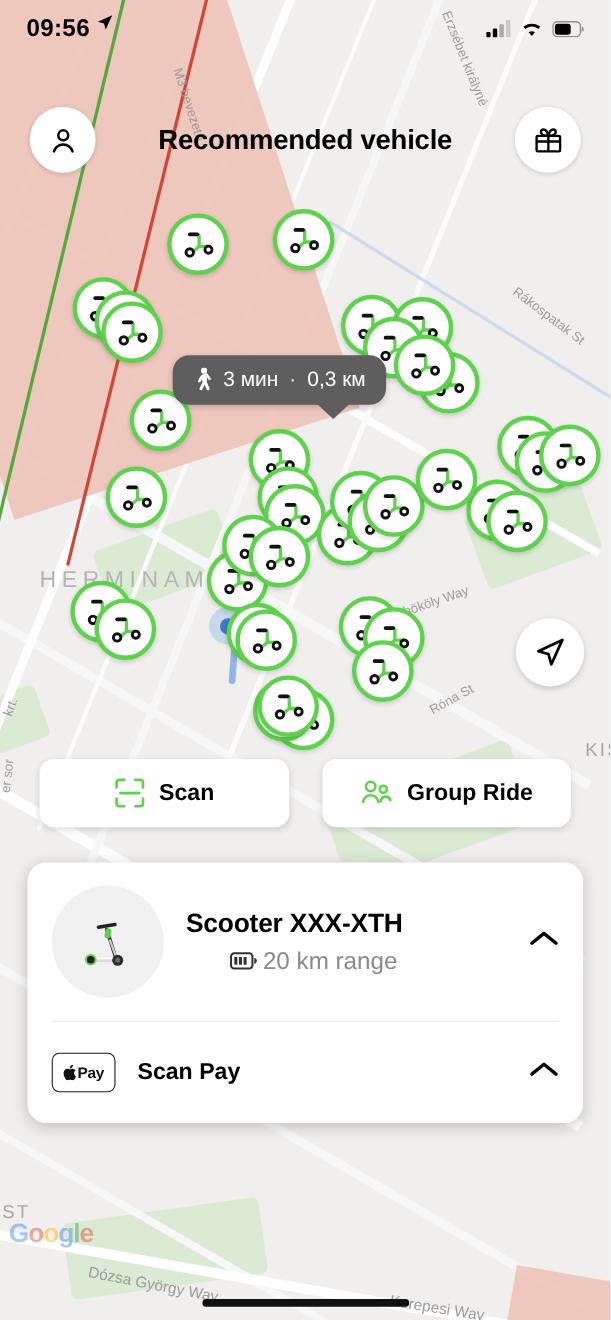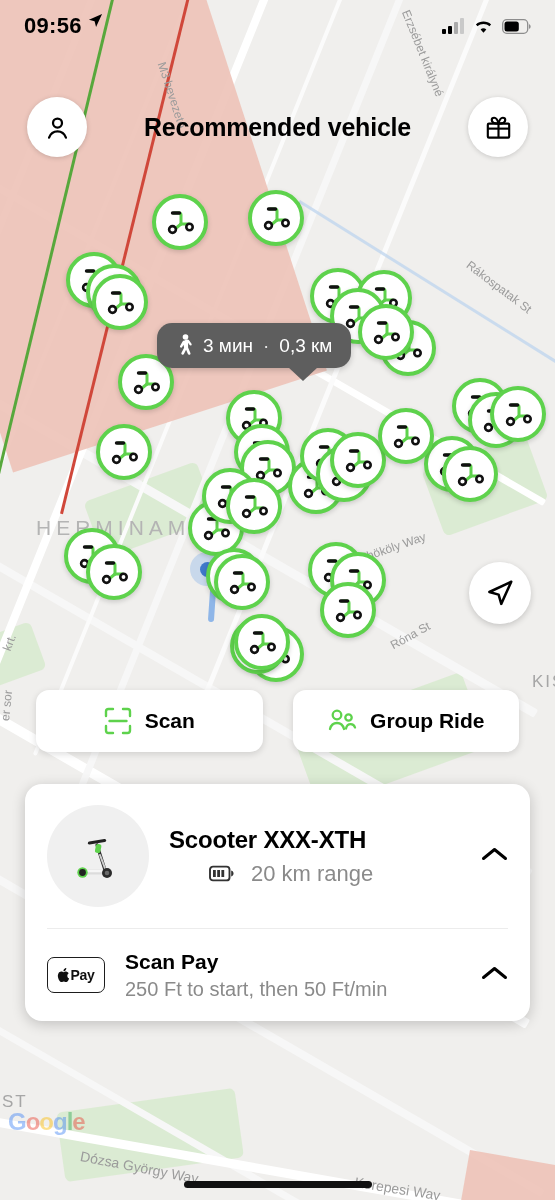--- a/index.html
+++ b/index.html
@@ -147,21 +147,21 @@
     display:flex; align-items:center; padding:0 22px;
     position:relative;
   }
   #vehicle-row { height:144px; gap:20px; }
   .veh-thumb {
     width:102px; height:102px; border-radius:50%; background:#f0f0f0;
     display:flex; align-items:center; justify-content:center; flex:0 0 auto;
   }
   .veh-info { flex:1; display:flex; flex-direction:column; gap:7px; }
   .veh-name { font-size:24px; font-weight:700; color:#000; letter-spacing:-.2px; }
-  .veh-range-line { display:flex; align-items:center; gap:16px;padding-left:40px; }
+  .veh-range-line { display:flex; align-items:center; gap:4px;padding-left:40px; }
   .veh-range { font-size:22px; color:#8a8a8a; }
 
   .divider { height:1px; background:#ececec; margin:0 22px; }
 
   #payment-row { height:92px; gap:20px; }
   .pay-badge {
     width:58px; height:36px; border:1.6px solid #1d1d1d; border-radius:7px;
     display:flex; align-items:center; justify-content:center; gap:1px;
     flex:0 0 auto; background:#fff;
   }
@@ -772,21 +772,20 @@
 
     <div class="card-row" id="payment-row">
       <div class="pay-badge">
         <svg width="12" height="14" viewBox="0 0 12 14" fill="#111">
           <path d="M8.6 2.3c.5-.6.8-1.4.7-2.3-.7 0-1.6.5-2.1 1.1-.5.5-.9 1.4-.7 2.2.8.1 1.6-.4 2.1-1zM9.3 3.6c-1.2-.1-2.2.6-2.7.6-.6 0-1.4-.6-2.3-.6-1.2 0-2.3.7-2.9 1.8-1.2 2.1-.3 5.3.9 7 .6.8 1.3 1.8 2.2 1.7.9 0 1.2-.5 2.3-.5s1.3.5 2.3.5c.9 0 1.5-.8 2.1-1.7.7-1 .9-1.9.9-2-.1 0-1.8-.7-1.8-2.7 0-1.7 1.3-2.4 1.4-2.5-.8-1.1-2-1.3-2.4-1.6z"></path>
         </svg>
         <span class="pay-text">Pay</span>
       </div>
       <div class="pay-info">
         <div class="pay-title">Scan Pay</div>
-        <div class="pay-sub">250 Ft to start, then 50 Ft/min</div>
       </div>
       <div class="chev">
         <svg width="27" height="17" viewBox="0 0 27 17" fill="none" stroke="#000" stroke-width="3" stroke-linecap="round" stroke-linejoin="round">
           <path d="M2.5 12.5 13.5 3.5 24.5 12.5"></path>
         </svg>
       </div>
     </div>
 
   </div>
 

